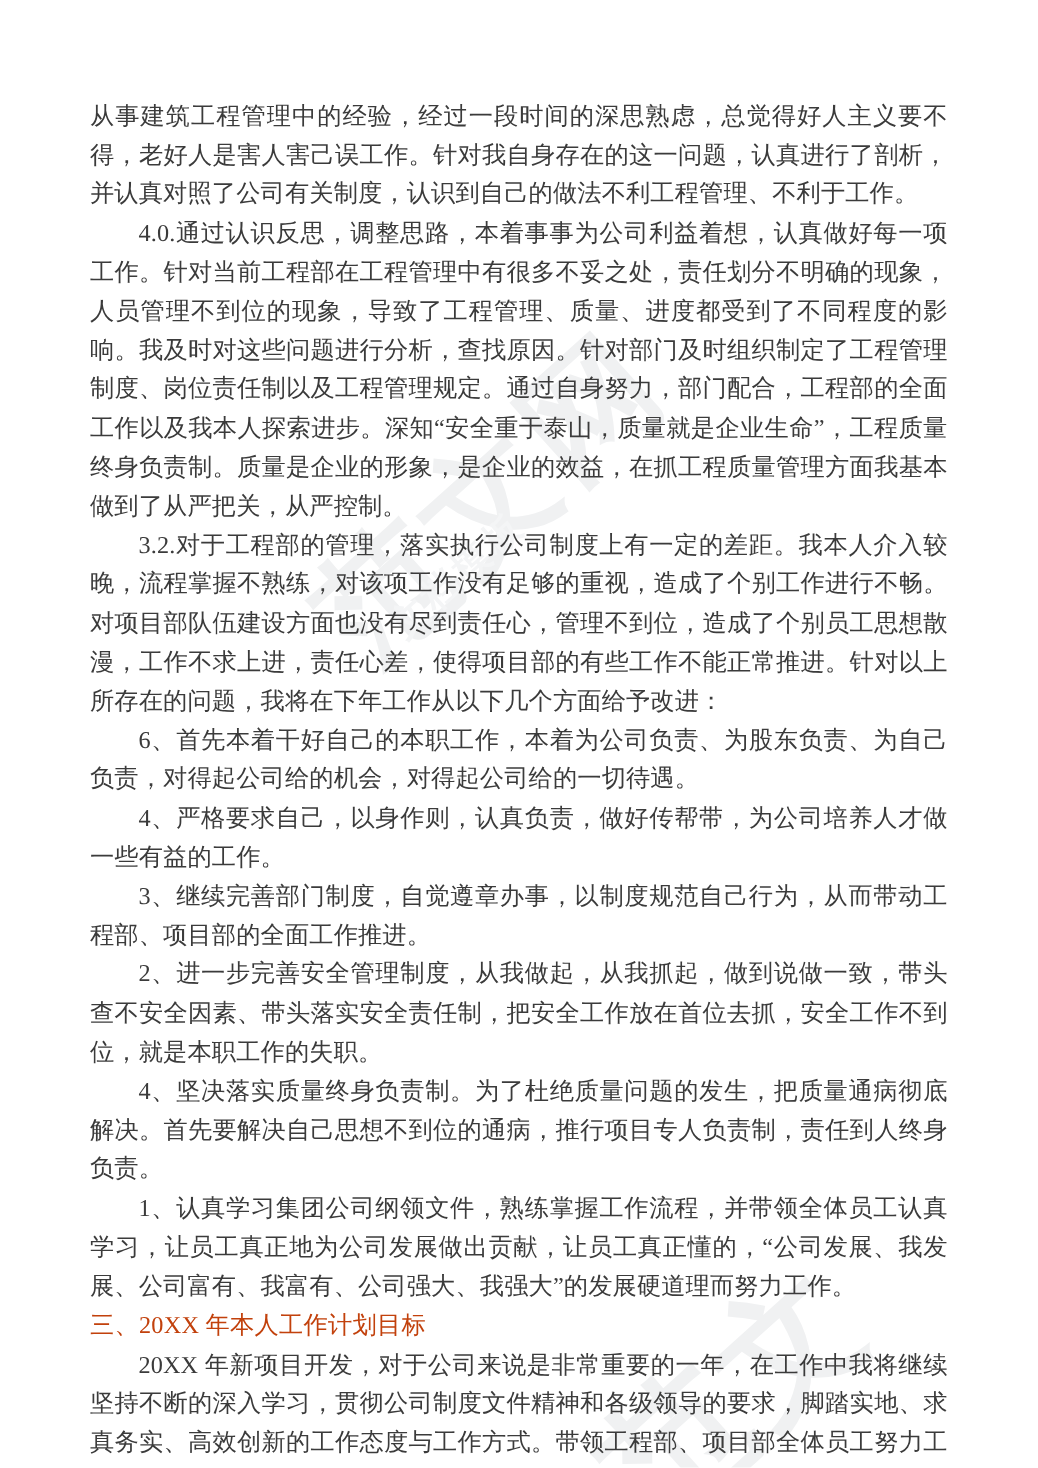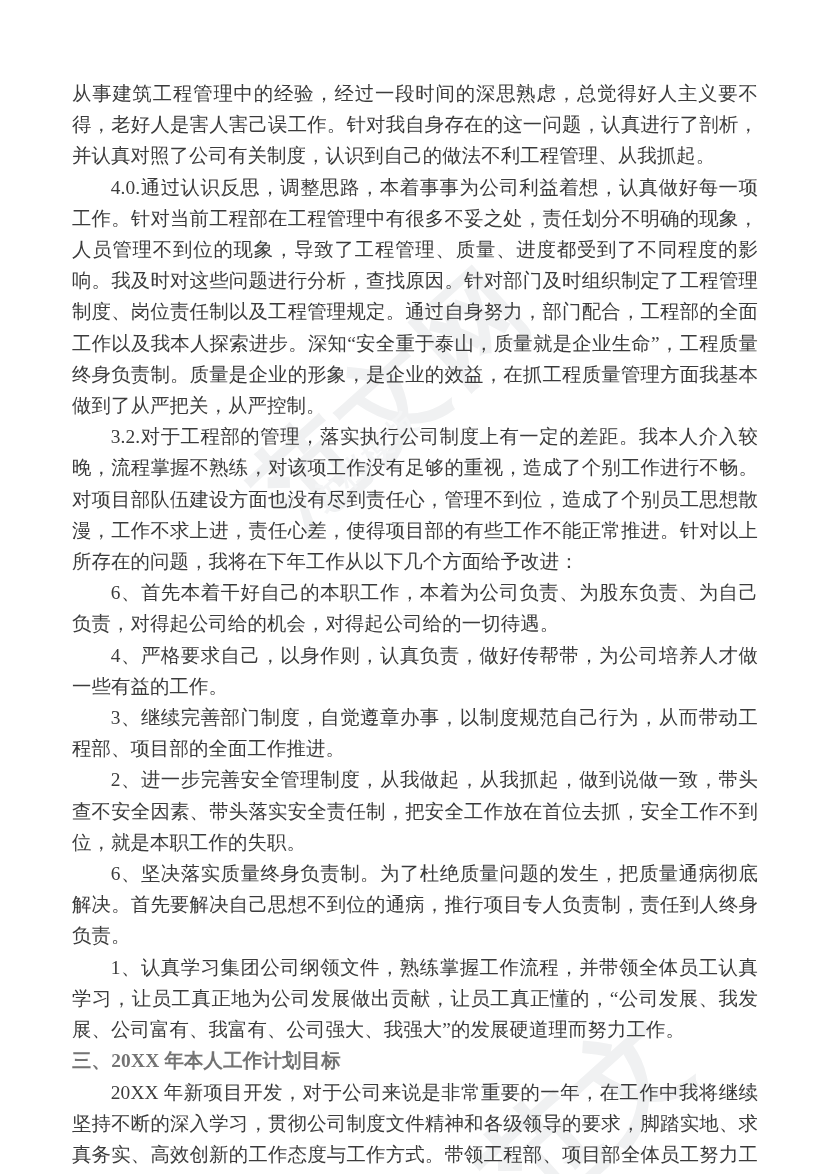--- a/index.html
+++ b/index.html
@@ -83,56 +83,56 @@
     letter-spacing: 0.1px;
     word-break: break-all;
     text-indent: 2em;
   }
   p.no-indent {
     text-indent: 0;
   }
   p.heading {
     margin: 0;
     padding: 0;
-    color: #737373;
+    color: #c2410c;
     font-size: 19.4px;
     line-height: 31.2px;
-    font-weight: 700;
+    font-weight: 400;
     text-indent: 0;
     letter-spacing: 0.2px;
   }
 </style>
 </head>
 <body>
 
 <div id="page">
 
   <div class="watermark-layer">
     <div class="watermark wm-a">范文网</div>
     <div class="watermark wm-c">文档模板</div>
     <div class="watermark wm-b">范文</div>
   </div>
 
   <div id="body-text">
 
-    <p class="para no-indent">从事建筑工程管理中的经验，经过一段时间的深思熟虑，总觉得好人主义要不得，老好人是害人害己误工作。针对我自身存在的这一问题，认真进行了剖析，并认真对照了公司有关制度，认识到自己的做法不利工程管理、从我抓起。</p>
+    <p class="para no-indent">从事建筑工程管理中的经验，经过一段时间的深思熟虑，总觉得好人主义要不得，老好人是害人害己误工作。针对我自身存在的这一问题，认真进行了剖析，并认真对照了公司有关制度，认识到自己的做法不利工程管理、不利于工作。</p>
 
     <p class="para">4.0.通过认识反思，调整思路，本着事事为公司利益着想，认真做好每一项工作。针对当前工程部在工程管理中有很多不妥之处，责任划分不明确的现象，人员管理不到位的现象，导致了工程管理、质量、进度都受到了不同程度的影响。我及时对这些问题进行分析，查找原因。针对部门及时组织制定了工程管理制度、岗位责任制以及工程管理规定。通过自身努力，部门配合，工程部的全面工作以及我本人探索进步。深知“安全重于泰山，质量就是企业生命”，工程质量终身负责制。质量是企业的形象，是企业的效益，在抓工程质量管理方面我基本做到了从严把关，从严控制。</p>
 
     <p class="para">3.2.对于工程部的管理，落实执行公司制度上有一定的差距。我本人介入较晚，流程掌握不熟练，对该项工作没有足够的重视，造成了个别工作进行不畅。对项目部队伍建设方面也没有尽到责任心，管理不到位，造成了个别员工思想散漫，工作不求上进，责任心差，使得项目部的有些工作不能正常推进。针对以上所存在的问题，我将在下年工作从以下几个方面给予改进：</p>
 
     <p class="para">6、首先本着干好自己的本职工作，本着为公司负责、为股东负责、为自己负责，对得起公司给的机会，对得起公司给的一切待遇。</p>
 
     <p class="para">4、严格要求自己，以身作则，认真负责，做好传帮带，为公司培养人才做一些有益的工作。</p>
 
     <p class="para">3、继续完善部门制度，自觉遵章办事，以制度规范自己行为，从而带动工程部、项目部的全面工作推进。</p>
 
     <p class="para">2、进一步完善安全管理制度，从我做起，从我抓起，做到说做一致，带头查不安全因素、带头落实安全责任制，把安全工作放在首位去抓，安全工作不到位，就是本职工作的失职。</p>
 
-    <p class="para">6、坚决落实质量终身负责制。为了杜绝质量问题的发生，把质量通病彻底解决。首先要解决自己思想不到位的通病，推行项目专人负责制，责任到人终身负责。</p>
+    <p class="para">4、坚决落实质量终身负责制。为了杜绝质量问题的发生，把质量通病彻底解决。首先要解决自己思想不到位的通病，推行项目专人负责制，责任到人终身负责。</p>
 
     <p class="para">1、认真学习集团公司纲领文件，熟练掌握工作流程，并带领全体员工认真学习，让员工真正地为公司发展做出贡献，让员工真正懂的，“公司发展、我发展、公司富有、我富有、公司强大、我强大”的发展硬道理而努力工作。</p>
 
     <p class="heading">三、20XX 年本人工作计划目标</p>
 
     <p class="para">20XX 年新项目开发，对于公司来说是非常重要的一年，在工作中我将继续坚持不断的深入学习，贯彻公司制度文件精神和各级领导的要求，脚踏实地、求真务实、高效创新的工作态度与工作方式。带领工程部、项目部全体员工努力工作，真正的把公司的事情当成自己家的事情来做。真正的调动员工的积极性，让全体员工为公司发展发挥更大的作用。我有信心、有能力带领全体员工发扬团队精神，共同做好明年的各项工作。明年我将从以下几个方面推进：</p>
 
   </div>
 </div>
 

